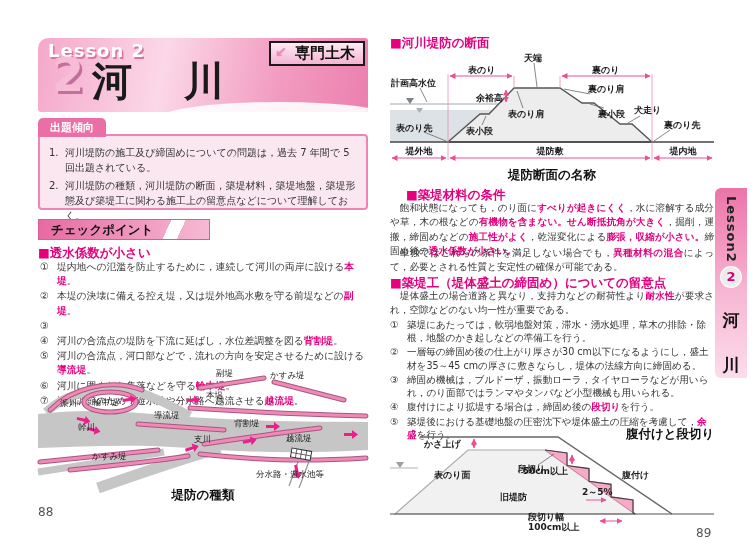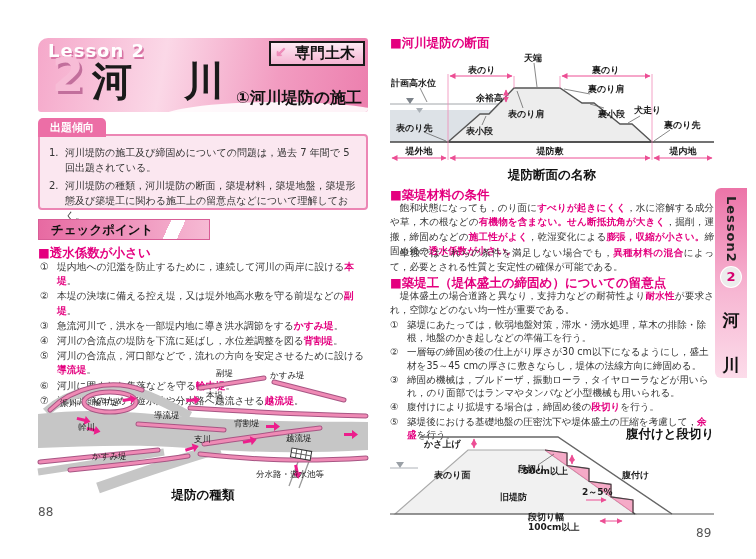--- a/index.html
+++ b/index.html
@@ -70,21 +70,20 @@
 
     <div class="lesson-header">
       <div class="swoosh"></div>
       <div class="lesson-label">Lesson 2</div>
       <div class="big-num">2</div>
       <div class="main-title">河　川</div>
       <div class="badge">
         <span class="badge-arrow">↙</span>
         <span>専門土木</span>
       </div>
-      <div class="subtitle">①河川堤防の施工</div>
     </div>
 
     <div class="tendency-tab">出題傾向</div>
     <div class="tendency-box">
       <div class="t-item">
         <span class="t-num">1.</span>
         <span>河川堤防の施工及び締固めについての問題は，過去 7 年間で 5 回出題されている。</span>
       </div>
       <div class="t-item">
         <span class="t-num">2.</span>
@@ -100,21 +99,20 @@
       <div class="p-item">
           <span class="p-num">①</span>
           <span><span>堤内地への氾濫を防止するために，連続して河川の両岸に設ける</span><span class="kw">本堤</span><span>。</span></span>
         </div>
       <div class="p-item">
           <span class="p-num">②</span>
           <span><span>本堤の決壊に備える控え堤，又は堤外地高水敷を守る前堤などの</span><span class="kw">副堤</span><span>。</span></span>
         </div>
       <div class="p-item">
           <span class="p-num">③</span>
-          <span><span>急流河川で，洪水を一部堤内地に導き洪水調節をする</span><span class="kw">かすみ堤</span><span>。</span></span>
         </div>
       <div class="p-item">
           <span class="p-num">④</span>
           <span><span>河川の合流点の堤防を下流に延ばし，水位差調整を図る</span><span class="kw">背割堤</span><span>。</span></span>
         </div>
       <div class="p-item">
           <span class="p-num">⑤</span>
           <span><span>河川の合流点，河口部などで，流れの方向を安定させるために設ける</span><span class="kw">導流堤</span><span>。</span></span>
         </div>
       <div class="p-item">
@@ -258,21 +256,21 @@
       <text class="lblb" x="208" y="67">裏小段</text>
       <text class="lblb" x="244" y="63">犬走り</text>
       <text class="lblb" x="6" y="81">表のり先</text>
       <text class="lblb" x="274" y="78">裏のり先</text>
       <text class="lblb" x="29" y="104" text-anchor="middle">堤外地</text>
       <text class="lblb" x="160" y="104" text-anchor="middle">堤防敷</text>
       <text class="lblb" x="293" y="104" text-anchor="middle">堤内地</text>
     </svg>
     <div class="diagram-caption" style="top:167px;left:0;width:324px;text-align:center;">堤防断面の名称</div>
 
-    <div class="sec-heading" style="top:187px;">■築堤材料の条件</div>
+    <div class="sec-heading" style="top:187px;margin-left:16px;">■築堤材料の条件</div>
     <div class="rpara" style="top:201px;"><span>　飽和状態になっても，のり面に</span><span class="kw">すべりが起きにくく</span><span>，水に溶解する成分や草，木の根などの</span><span class="kw">有機物を含まない。せん断抵抗角が大きく</span><span>，掘削，運搬，締固めなどの</span><span class="kw">施工性がよく</span><span>，乾湿変化による</span><span class="kw">膨張，収縮が小さい。</span><span>締固め後の</span><span class="kw">透水係数が小さい。</span></div>
     <div class="rpara" style="top:246px;"><span>　単独ではこれらの条件を満足しない場合でも，</span><span class="kw">異種材料の混合</span><span>によって，必要とされる性質と安定性の確保が可能である。</span></div>
 
     <div class="sec-heading" style="top:275px;">■築堤工（堤体盛土の締固め）についての留意点</div>
     <div class="rpara" style="top:289px;"><span>　堤体盛土の場合道路と異なり，支持力などの耐荷性より</span><span class="kw">耐水性</span><span>が要求され，空隙などのない均一性が重要である。</span></div>
 
     <div class="points">
       <div class="p-item">
           <span class="p-num">①</span>
           <span><span>築堤にあたっては，軟弱地盤対策，滞水・湧水処理，草木の排除・除根，地盤のかき起しなどの準備工を行う。</span></span>

